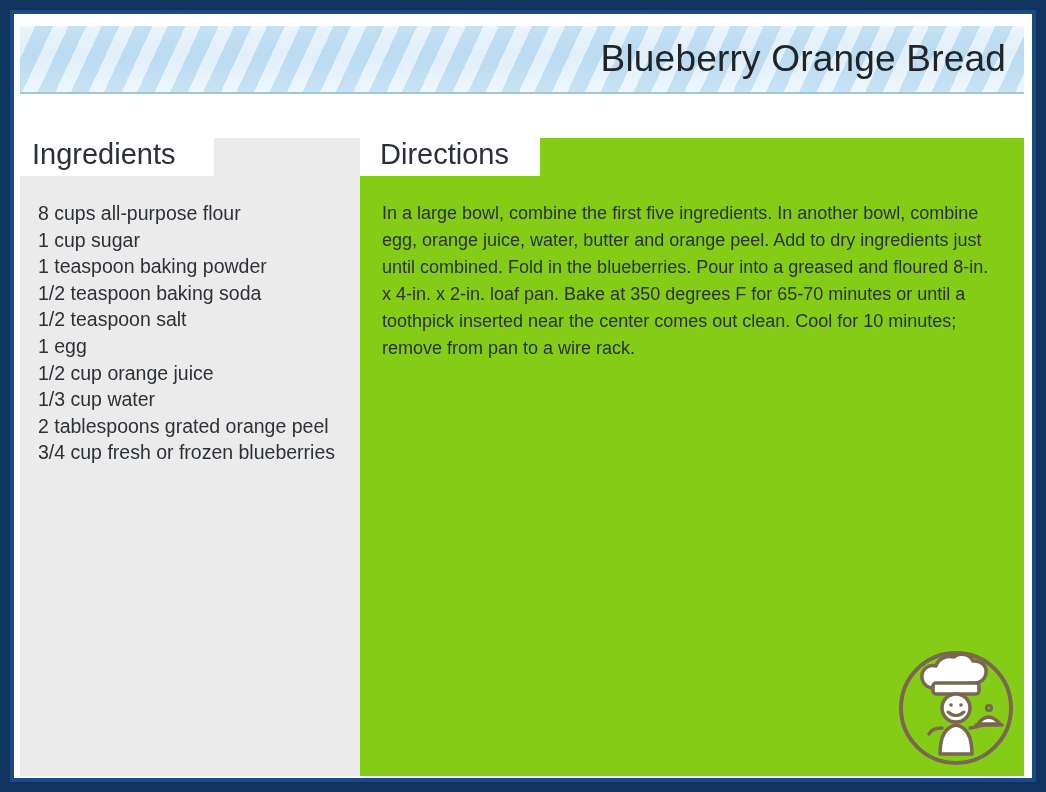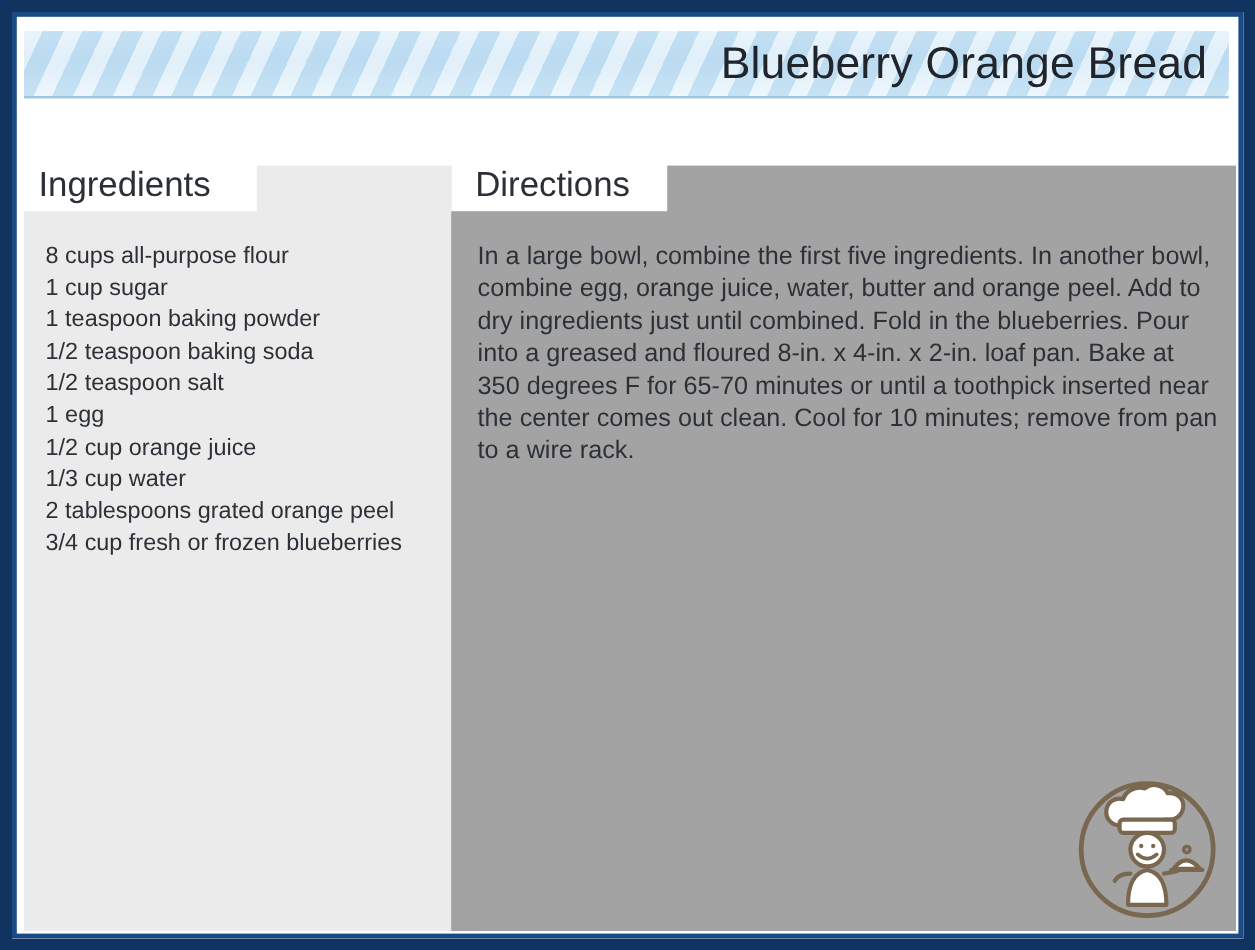--- a/index.html
+++ b/index.html
@@ -40,21 +40,21 @@
     overflow: hidden;
     background: #ffffff;
   }
 
   
   .title-banner {
     position: absolute;
     left: 4px;
     top: 10px;
     width: 1004px;
-    height: 56px;
+    height: 68px;
     background:
       repeating-linear-gradient(115deg,
         rgba(255,255,255,0.55) 0px,
         rgba(255,255,255,0.55) 14px,
         rgba(186,218,240,0.55) 14px,
         rgba(186,218,240,0.55) 30px),
       linear-gradient(180deg, #cfe7f7 0%, #bcdcf2 45%, #d7ecfa 100%);
     border-bottom: 2px solid #9fc6e0;
     box-sizing: border-box;
   }
@@ -74,25 +74,25 @@
     position: absolute;
     left: 4px;
     top: 122px;
     width: 338px;
     height: 638px;
     background: #ebebeb;
     padding-left: 44px;
   }
   .col-directions {
     position: absolute;
-    left: 360px;
+    left: 344px;
     top: 122px;
     width: 664px;
     height: 638px;
-    background: #a3a3a3;
+    background: #84cc16;
   }
 
   
   .tab {
     position: absolute;
     background: #ffffff;
     height: 44px;
     display: flex;
     align-items: center;
     padding-left: 12px;
@@ -128,21 +128,21 @@
   .ing-list .item {
     margin: 0;
   }
 
   
   .dir-body {
     position: absolute;
     left: 22px;
     top: 62px;
     width: 618px;
-    font-size: 21px;
+    font-size: 18px;
     line-height: 27px;
     color: #2c3138;
     text-align: left;
   }
 
   
   .photo {
     position: absolute;
     left: 150px;
     top: 300px;

